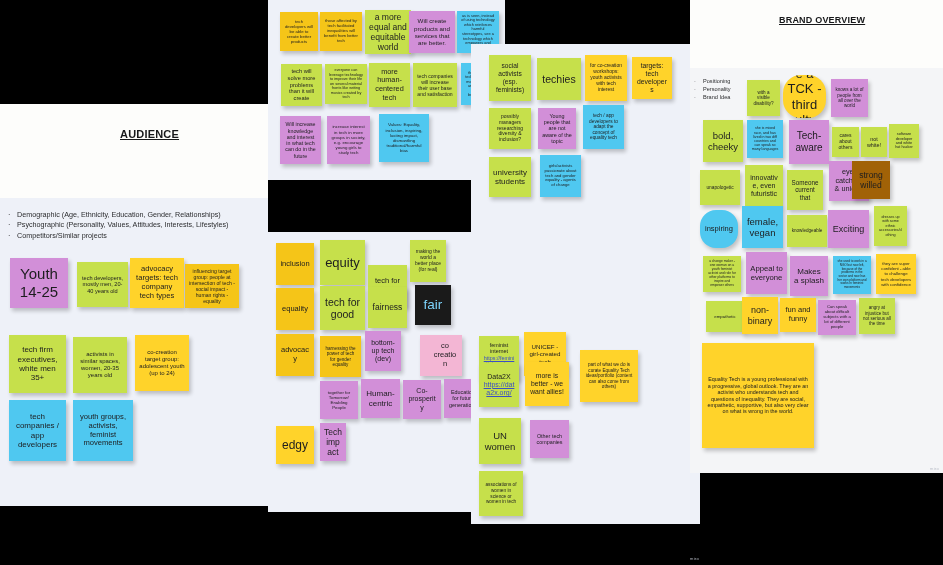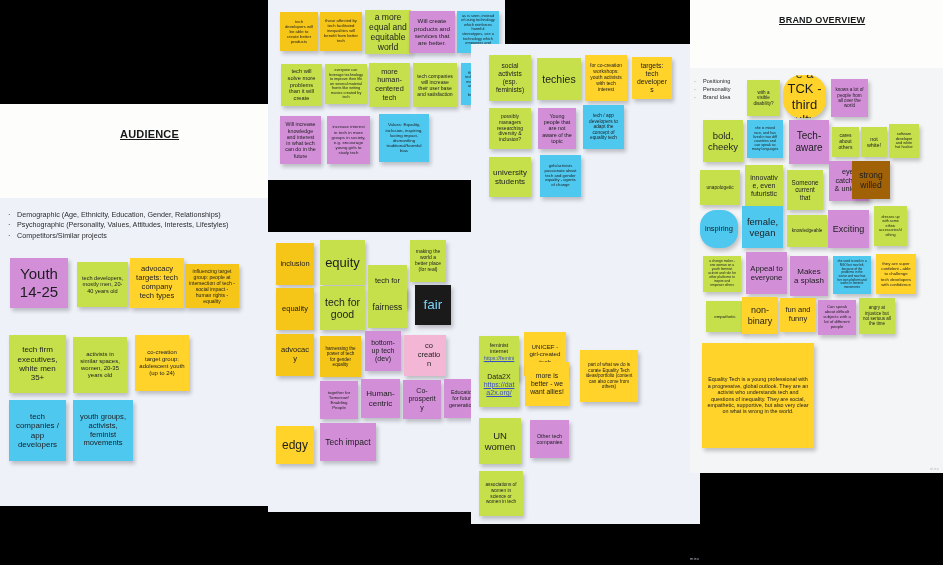--- a/index.html
+++ b/index.html
@@ -135,39 +135,39 @@
     </div>
     <div class="note" style="left: 276px; top: 334px; width: 38px; height: 42px; font-size: 7.5px; background: rgb(245, 197, 24);">
       <span>advocacy</span>
     </div>
     <div class="note" style="left: 320px; top: 336px; width: 41px; height: 41px; font-size: 4.6px; background: rgb(245, 197, 24);">
       <span>harnessing the power of tech for gender equality</span>
     </div>
     <div class="note" style="left: 365px; top: 331px; width: 36px; height: 40px; font-size: 7px; background: rgb(210, 143, 216);">
       <span>bottom-up tech (dev)</span>
     </div>
-    <div class="note" style="left: 404px; top: 335px; width: 42px; height: 41px; font-size: 7.5px; background: rgb(243, 182, 212); padding-left: 12px;">
+    <div class="note" style="left: 420px; top: 335px; width: 42px; height: 41px; font-size: 7.5px; background: rgb(243, 182, 212); padding-left: 12px;">
       <span>co creation</span>
     </div>
     <div class="note" style="left: 276px; top: 382px; width: 38px; height: 38px; font-size: 12px; background: rgb(255, 211, 42); margin-top: 44px;">
       <span>edgy</span>
     </div>
     <div class="note" style="left: 320px; top: 381px; width: 38px; height: 38px; font-size: 4.4px; background: rgb(210, 143, 216);">
       <span>together for Tomorrow! Enabling People</span>
     </div>
     <div class="note" style="left: 361px; top: 379px; width: 39px; height: 39px; font-size: 8px; background: rgb(210, 143, 216);">
       <span>Human-centric</span>
     </div>
     <div class="note" style="left: 403px; top: 380px; width: 38px; height: 39px; font-size: 7px; background: rgb(210, 143, 216);">
       <span>Co-prosperity</span>
     </div>
     <div class="note" style="left: 444px; top: 379px; width: 38px; height: 39px; font-size: 5.4px; background: rgb(210, 143, 216);">
       <span>Education for future generations</span>
     </div>
-    <div class="note" style="left: 320px; top: 423px; width: 56px; height: 38px; font-size: 8.5px; background: rgb(210, 143, 216);">
+    <div class="note" style="left: 320px; top: 423px; width: 26px; height: 38px; font-size: 8.5px; background: rgb(210, 143, 216);">
       <span>Tech impact</span>
     </div>
   </div>
 
 <div class="panel" style="left:471px;top:44px;width:229px;height:480px;"></div>
 <div class="board" id="audience2-notes">
     <div class="note" style="left: 489px; top: 55px; width: 42px; height: 46px; font-size: 6.6px; background: rgb(198, 224, 75);">
       <span>social activists (esp. feminists)</span>
     </div>
     <div class="note" style="left: 537px; top: 58px; width: 44px; height: 42px; font-size: 10.5px; background: rgb(198, 224, 75);">

